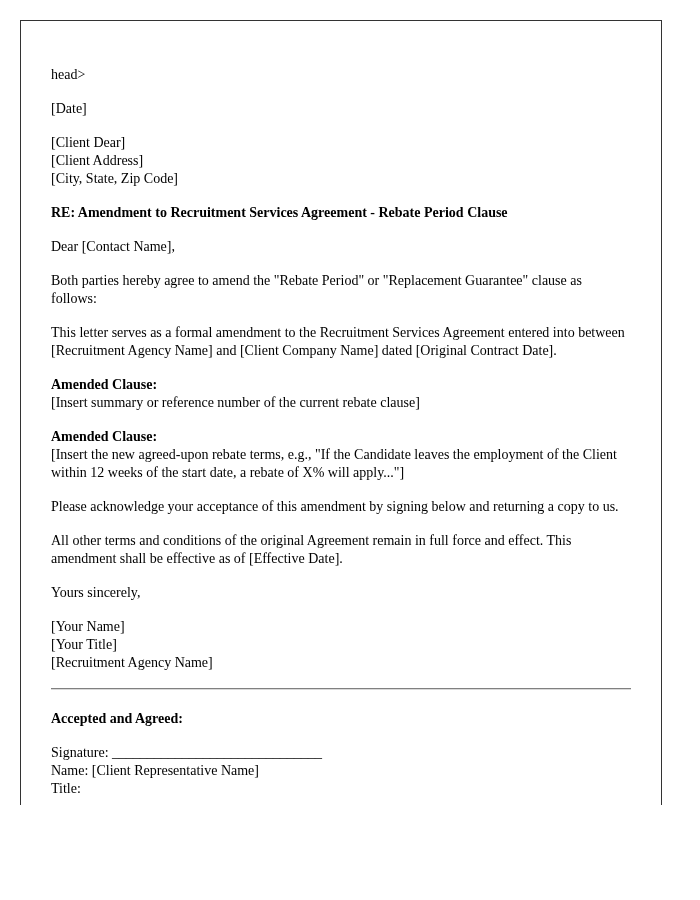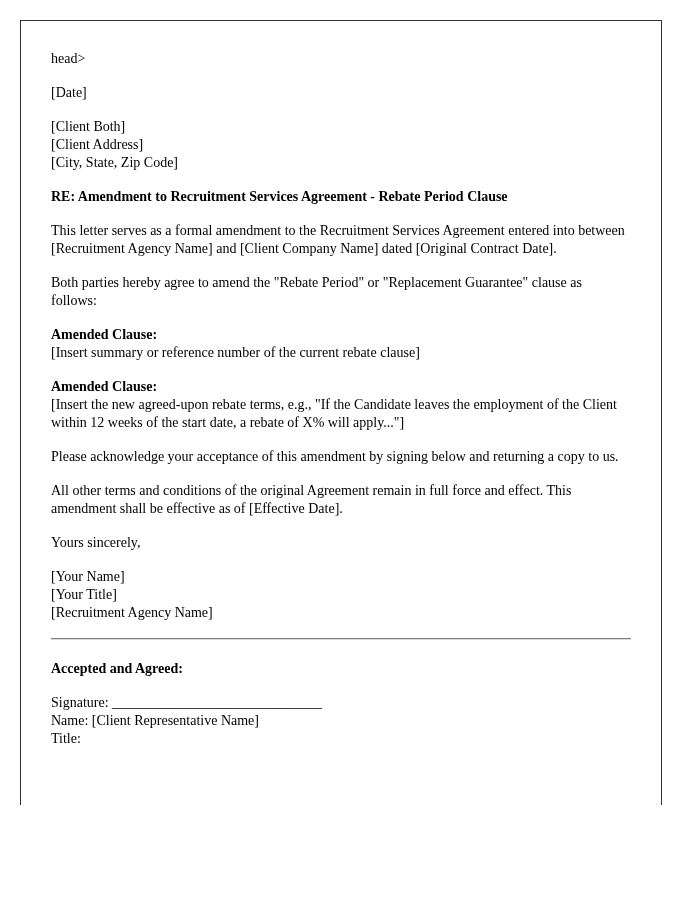--- a/index.html
+++ b/index.html
@@ -26,21 +26,21 @@
     padding: 29px 30px 0 30px;
     overflow: hidden;
     background: #ffffff;
     font-size: 14px;
     line-height: 18px;
   }
   .letter p {
     margin: 16px 0;
   }
   .letter p:first-child {
-    margin-top: 0;
+    margin-top: 16px;
   }
   .bold, strong {
     font-weight: bold;
   }
   hr.divider {
     border: none;
     border-top: 1px solid #808080;
     border-bottom: 1px solid #d9d9d9;
     height: 0;
     margin: 14px 0 20px 0;
@@ -48,28 +48,29 @@
 </style>
 </head>
 <body>
 
 <div class="letter">
 
   <p>head&gt;</p>
 
   <p>[Date]</p>
 
-  <p><span>[Client Both]</span><br><span>[Client Address]</span><br><span>[City, State, Zip Code]</span></p>
+  <p><span>[Client Dear]</span><br><span>[Client Address]</span><br><span>[City, State, Zip Code]</span></p>
 
   <p class="bold">RE: Amendment to Recruitment Services Agreement - Rebate Period Clause</p>
 
+  <p>Dear [Contact Name],</p>
+
+  <p>Both parties hereby agree to amend the "Rebate Period" or "Replacement Guarantee" clause as follows:</p>
 
   <p>This letter serves as a formal amendment to the Recruitment Services Agreement entered into between [Recruitment Agency Name] and [Client Company Name] dated [Original Contract Date].</p>
-
-  <p>Both parties hereby agree to amend the "Rebate Period" or "Replacement Guarantee" clause as follows:</p>
 
   <p><strong>Amended Clause:</strong><br><span>[Insert summary or reference number of the current rebate clause]</span></p>
 
   <p><strong>Amended Clause:</strong><br><span>[Insert the new agreed-upon rebate terms, e.g., "If the Candidate leaves the employment of the Client within 12 weeks of the start date, a rebate of X% will apply..."]</span></p>
 
   <p>Please acknowledge your acceptance of this amendment by signing below and returning a copy to us.</p>
 
   <p>All other terms and conditions of the original Agreement remain in full force and effect. This amendment shall be effective as of [Effective Date].</p>
 
   <p>Yours sincerely,</p>

